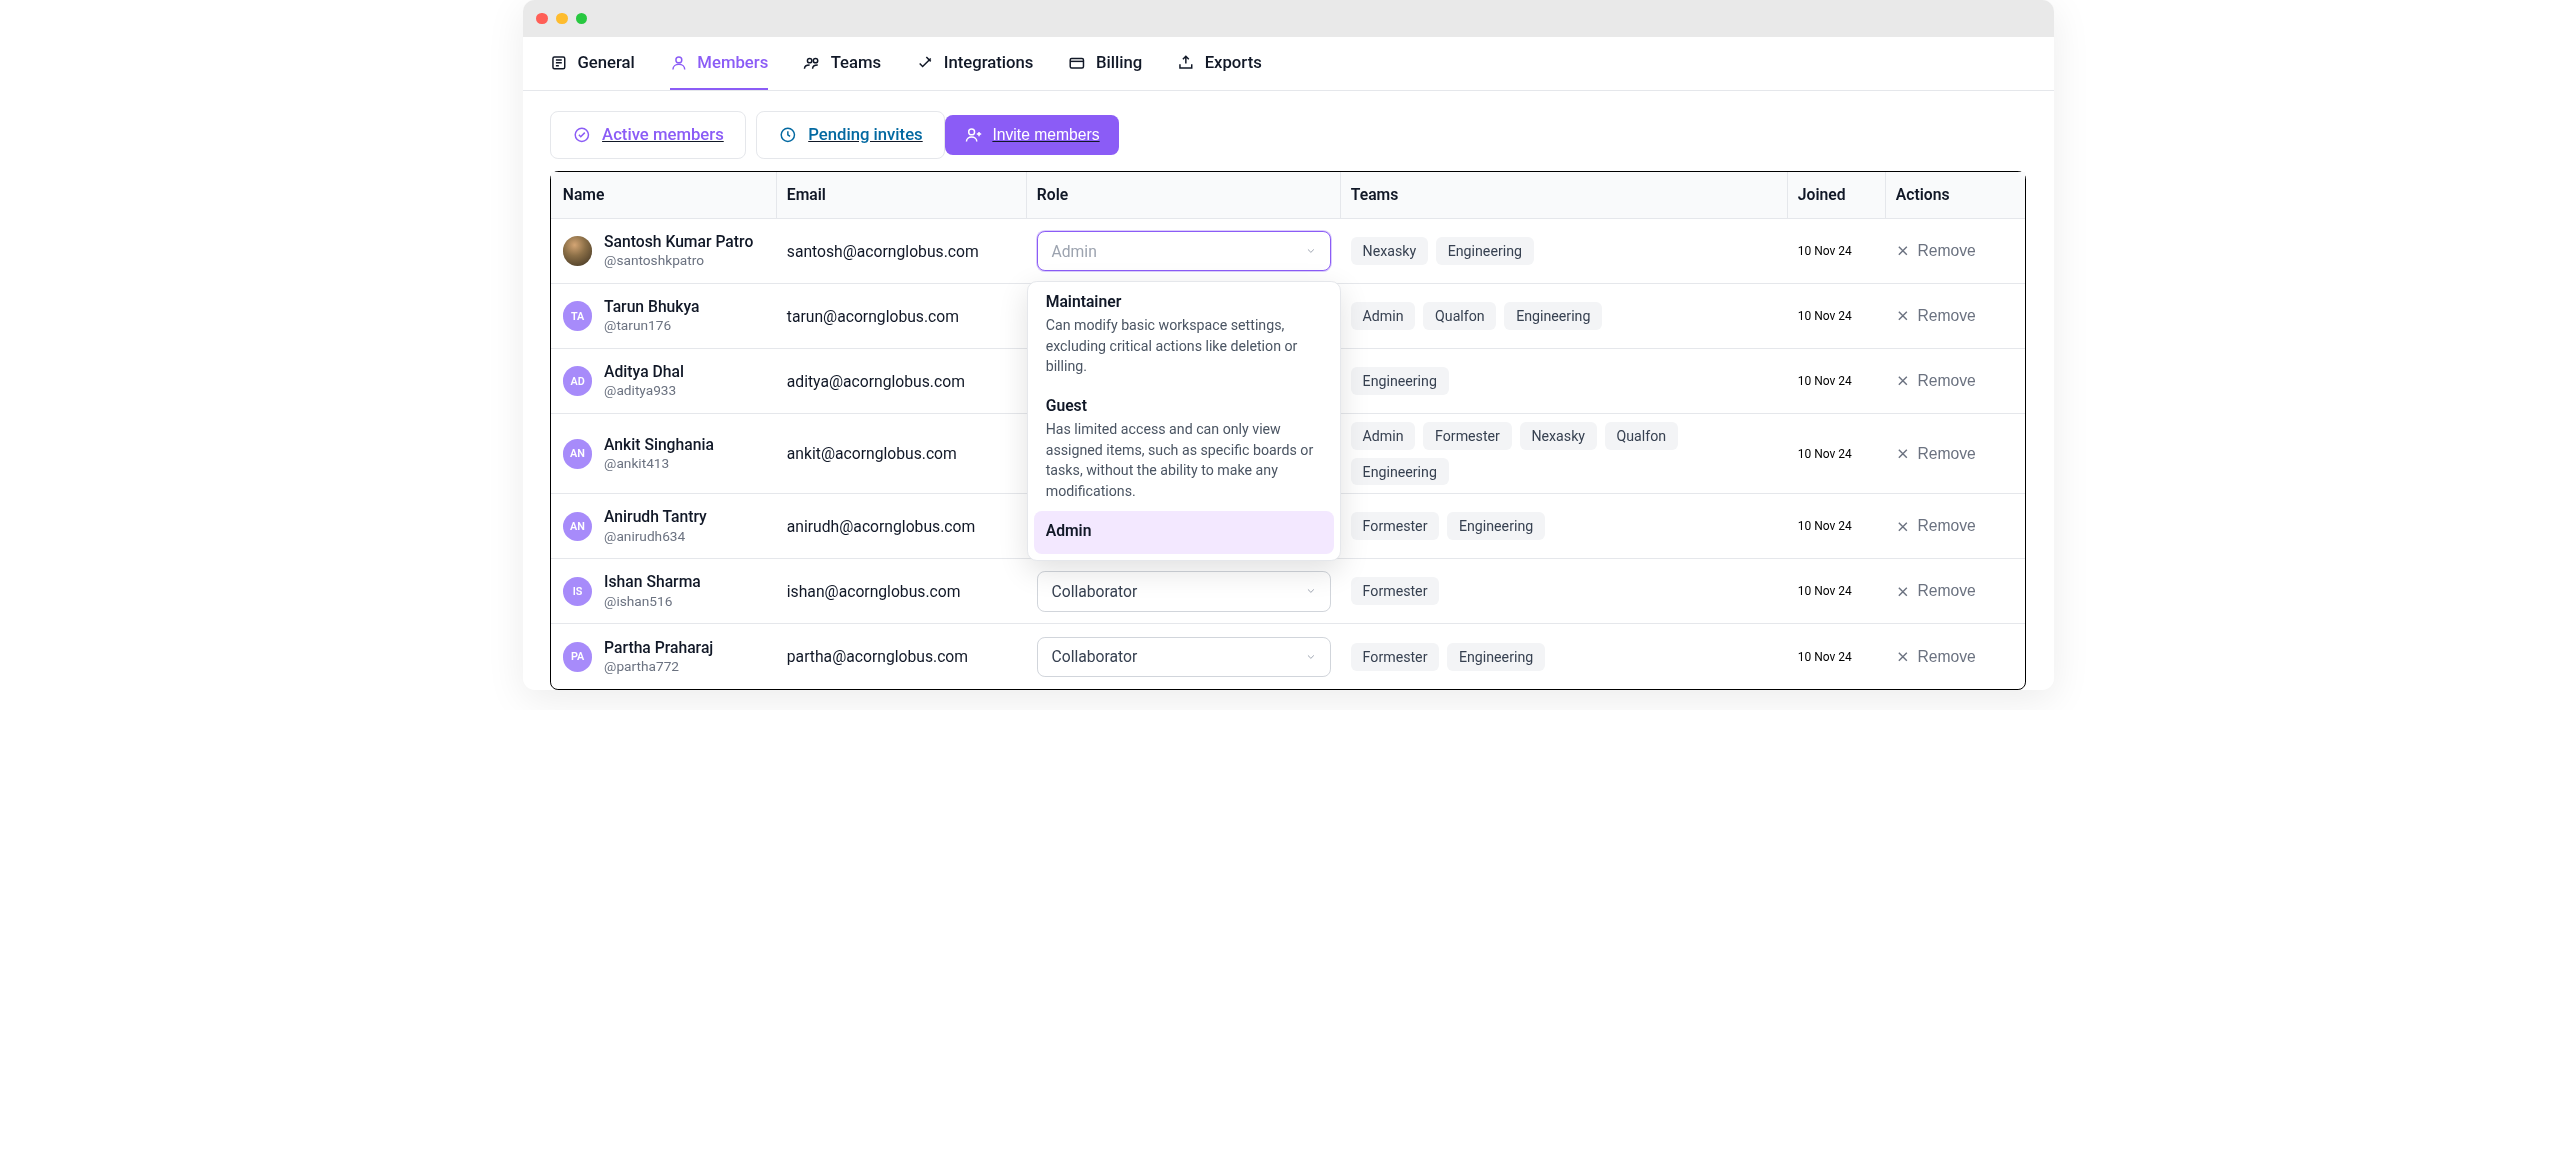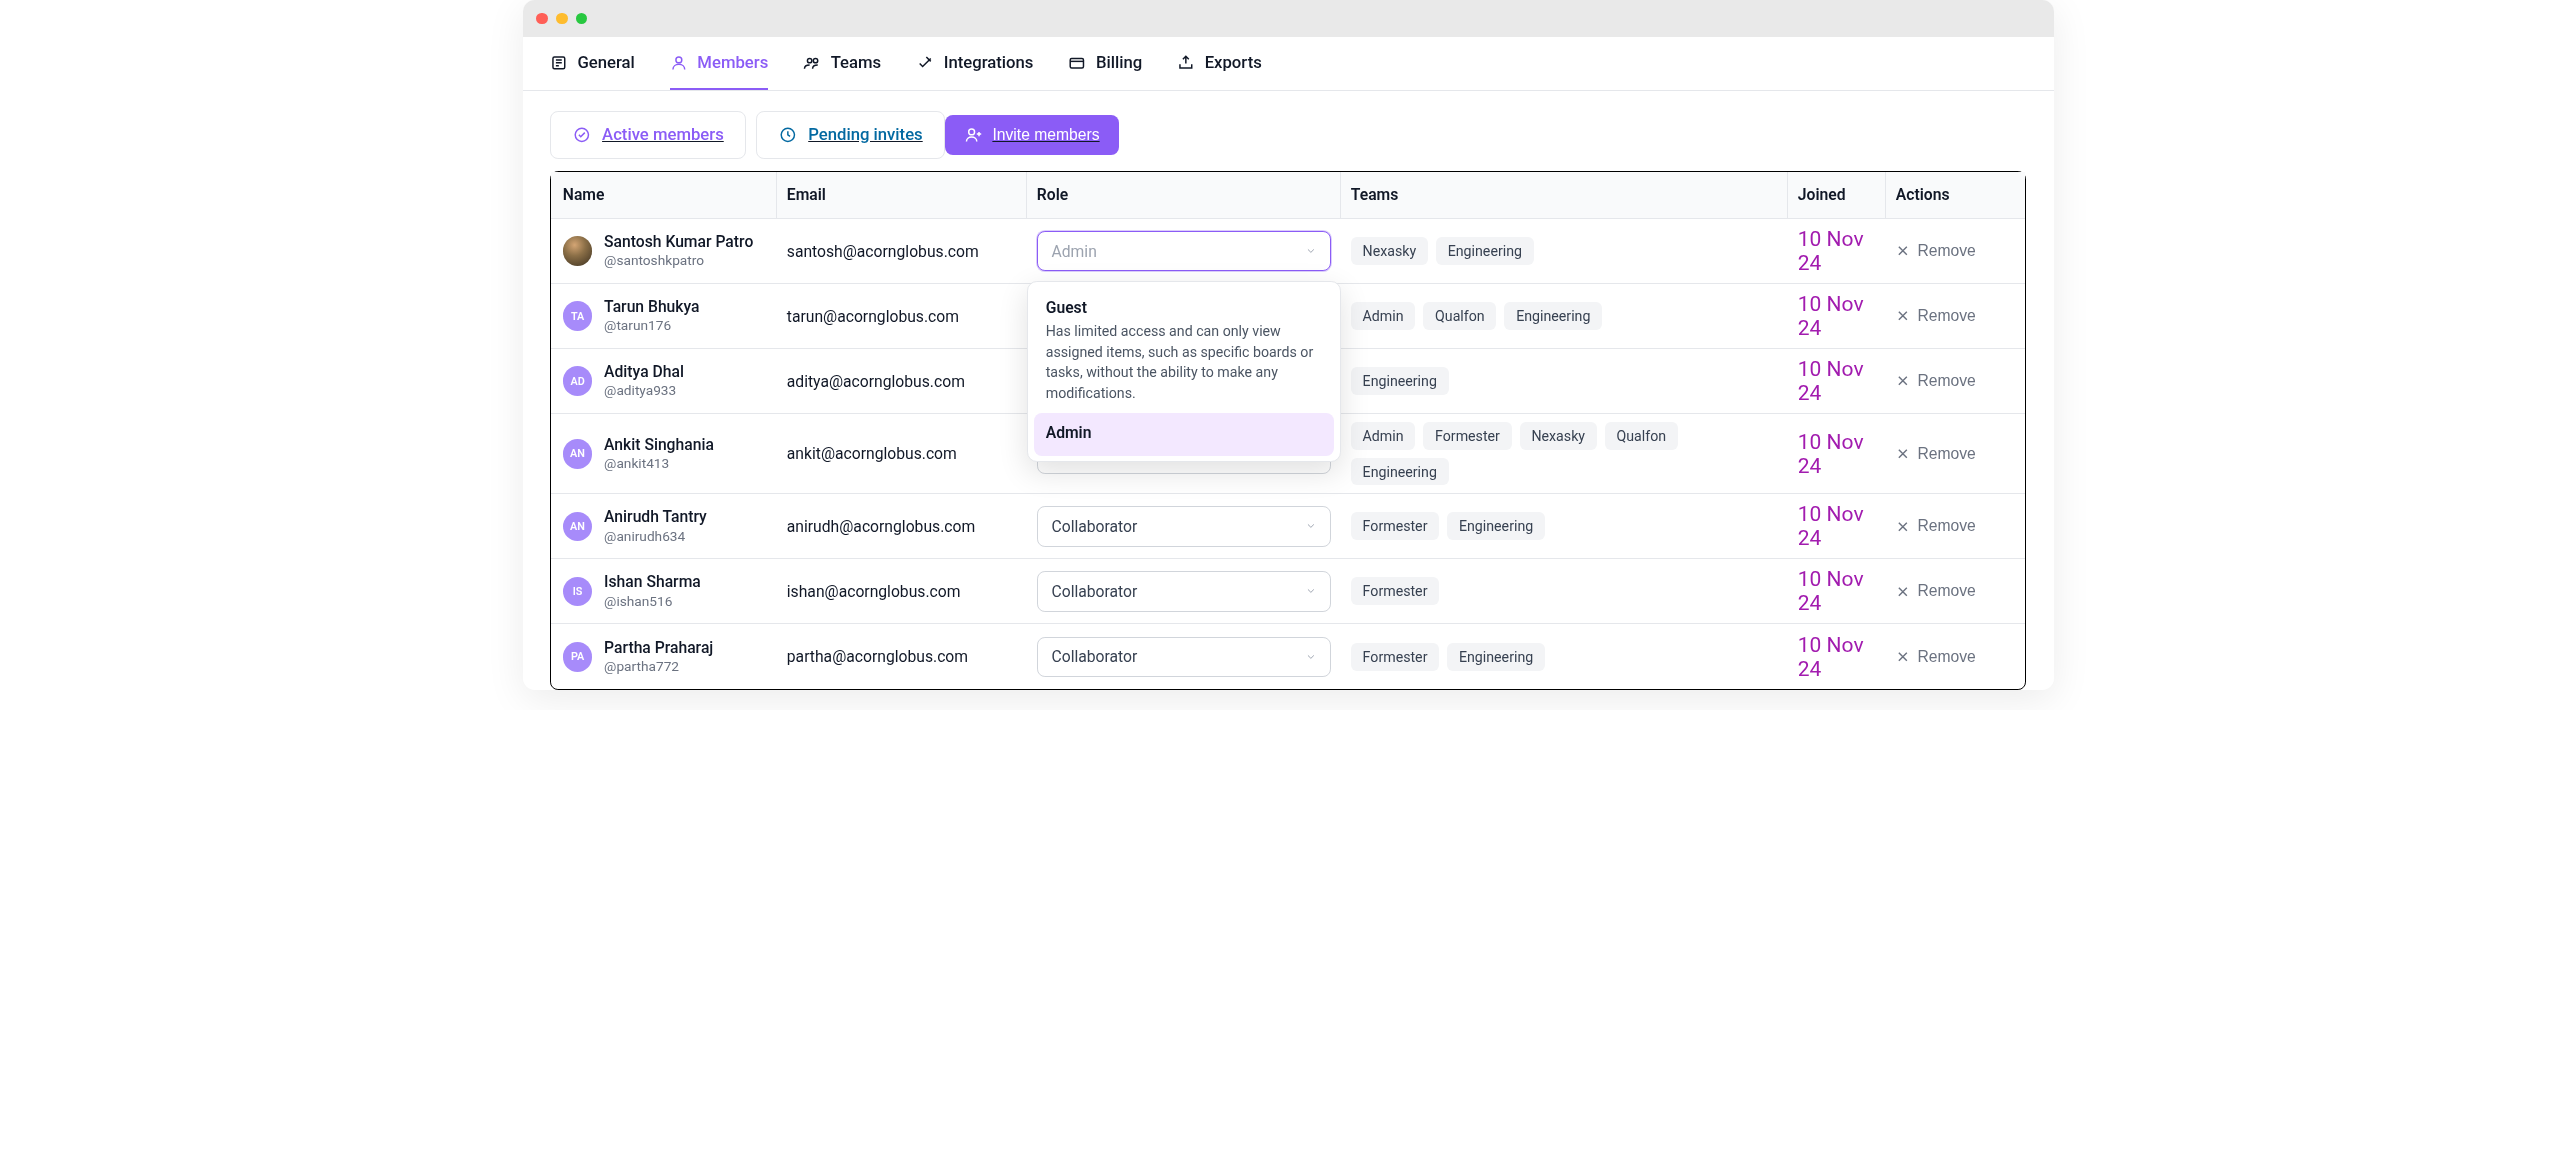--- a/index.html
+++ b/index.html
@@ -184,21 +184,21 @@
 
   .teams { display: flex; flex-wrap: wrap; gap: 7.9px; }
   .team-tag {
     background: #f3f4f6;
     color: #374151;
     border-radius: 5.9px;
     padding: 5.9px 11.8px;
     font-size: 14.2px;
   }
 
-  .cell-joined { font-size: 21px; color: #a21caf; }
+  .cell-joined { font-size: 12px; color: #000000; }
 
   .remove-btn {
     display: flex;
     align-items: center;
     gap: 7.9px;
     color: #6b7280;
     font-size: 15.7px;
     cursor: pointer;
     background: none;
     border: none;
@@ -310,20 +310,24 @@
           </div>
           <div class="cell-email">santosh@acornglobus.com</div>
           <div class="cell-role">
             <div class="role-select open">
               <span>Admin</span>
               <span class="chev"><svg width="11.8" height="11.8" viewBox="0 0 24 24" fill="none" stroke="currentColor" stroke-width="2">
                   <path d="M6 9l6 6 6-6"></path>
                 </svg></span>
             </div>
             <div class="dropdown">
+              <div class="dd-item cut">
+                <div class="dd-title">Maintainer</div>
+                <div class="dd-desc">Can modify basic workspace settings, excluding critical actions like deletion or billing.</div>
+              </div>
               <div class="dd-item">
                 <div class="dd-title">Guest</div>
                 <div class="dd-desc">Has limited access and can only view assigned items, such as specific boards or tasks, without the ability to make any modifications.</div>
               </div>
               <div class="dd-item selected">
                 <div class="dd-title">Admin</div>
               </div>
             </div>
           </div>
           <div class="teams">

